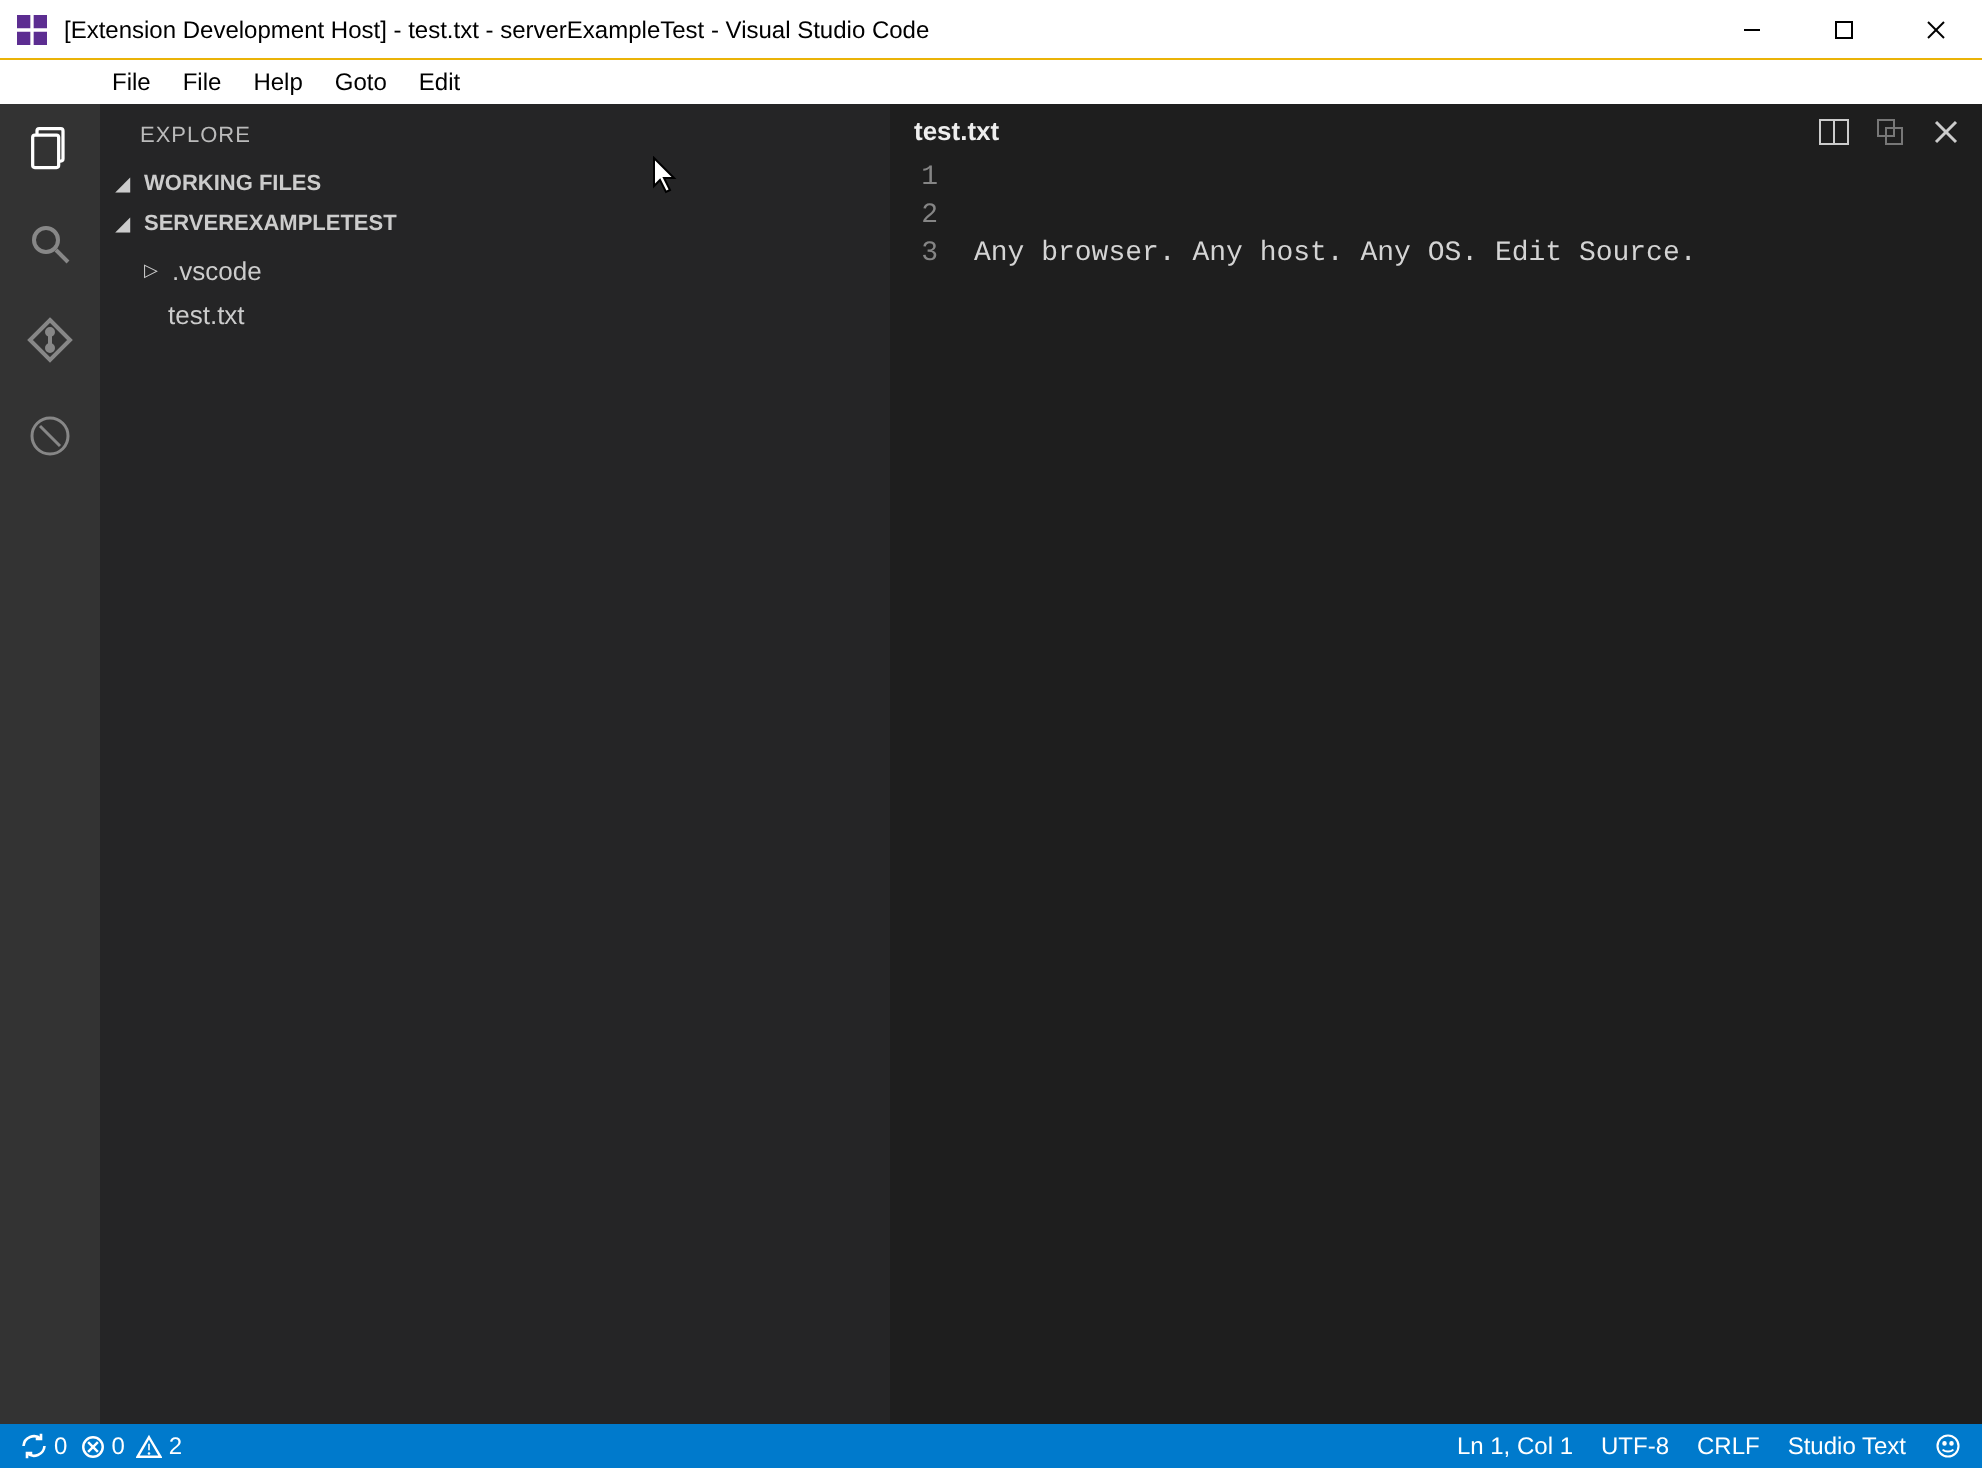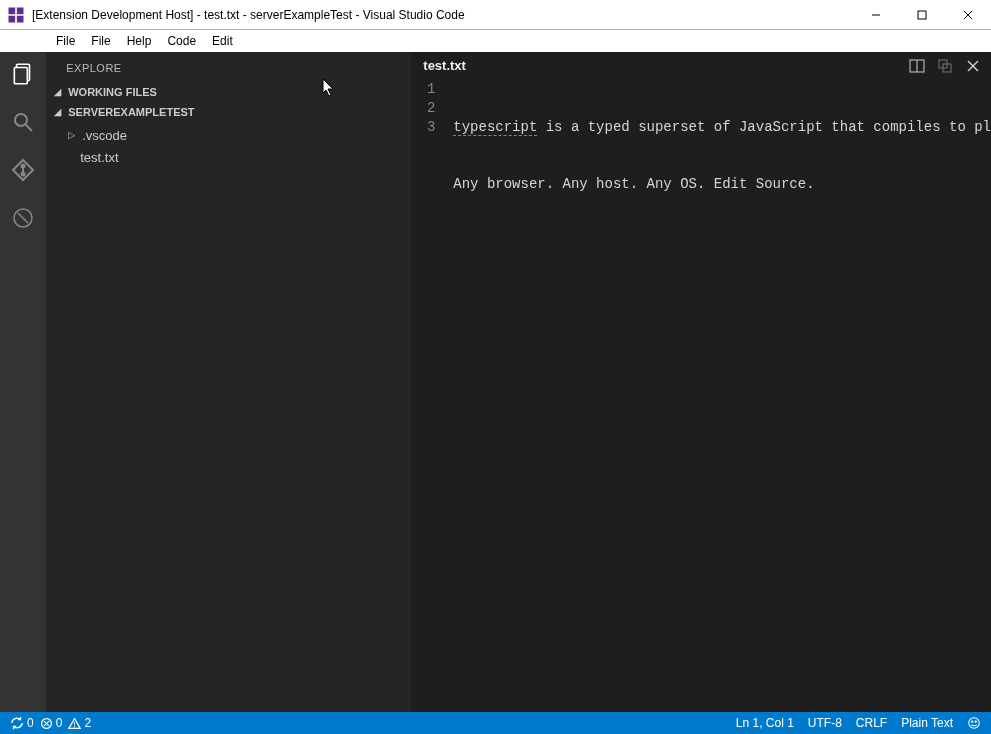--- a/index.html
+++ b/index.html
@@ -166,21 +166,21 @@
         <line x1="1" y1="1" x2="9" y2="9" stroke="#000" stroke-width="1"></line>
         <line x1="9" y1="1" x2="1" y2="9" stroke="#000" stroke-width="1"></line>
       </svg>
     </div>
 </div>
 
 <div class="menubar">
   <div class="menu-item">File</div>
   <div class="menu-item">File</div>
   <div class="menu-item">Help</div>
-  <div class="menu-item">Code</div>
+  <div class="menu-item">Goto</div>
   <div class="menu-item">Edit</div>
 </div>
 
 <div class="main">
 
   <div class="activitybar">
     <div class="activity-icon active">
       <svg width="26" height="26" viewBox="0 0 24 24" fill="none" stroke="#fff" stroke-width="1.5">
           <rect x="6" y="3" width="12" height="15" rx="1"></rect>
           <rect x="4" y="6" width="12" height="15" rx="1" fill="#333"></rect>
@@ -256,21 +256,20 @@
           </div>
       </div>
     </div>
     <div class="editor-content">
       <div class="gutter">
         <div>1</div>
         <div>2</div>
         <div>3</div>
       </div>
       <div class="code">
-        <div><span class="underlined">typescript</span><span> is a typed superset of JavaScript that compiles to pl</span></div>
         <div><span>Any browser. Any host. Any OS. Edit Source.</span></div>
       </div>
     </div>
   </div>
 </div>
 
 <div class="statusbar">
   <div class="status-left">
     <div class="status-item">
       <svg width="14" height="14" viewBox="0 0 16 16" fill="none" stroke="#fff" stroke-width="1.5">
@@ -293,21 +292,21 @@
           <line x1="8" y1="6" x2="8" y2="10" stroke="#fff"></line>
           <circle cx="8" cy="12" r="0.8"></circle>
         </svg>
       <span>2</span>
     </div>
   </div>
   <div class="status-right">
     <div class="status-item">Ln 1, Col 1</div>
     <div class="status-item">UTF-8</div>
     <div class="status-item">CRLF</div>
-    <div class="status-item">Plain Text</div>
+    <div class="status-item">Studio Text</div>
     <div class="status-item">
       <svg width="14" height="14" viewBox="0 0 16 16" fill="none" stroke="#fff" stroke-width="1.2">
           <circle cx="8" cy="8" r="6"></circle>
           <circle cx="6" cy="6.5" r="0.7" fill="#fff"></circle>
           <circle cx="10" cy="6.5" r="0.7" fill="#fff"></circle>
           <path d="M5 10c1 1.5 5 1.5 6 0"></path>
         </svg>
     </div>
   </div>
 </div>

